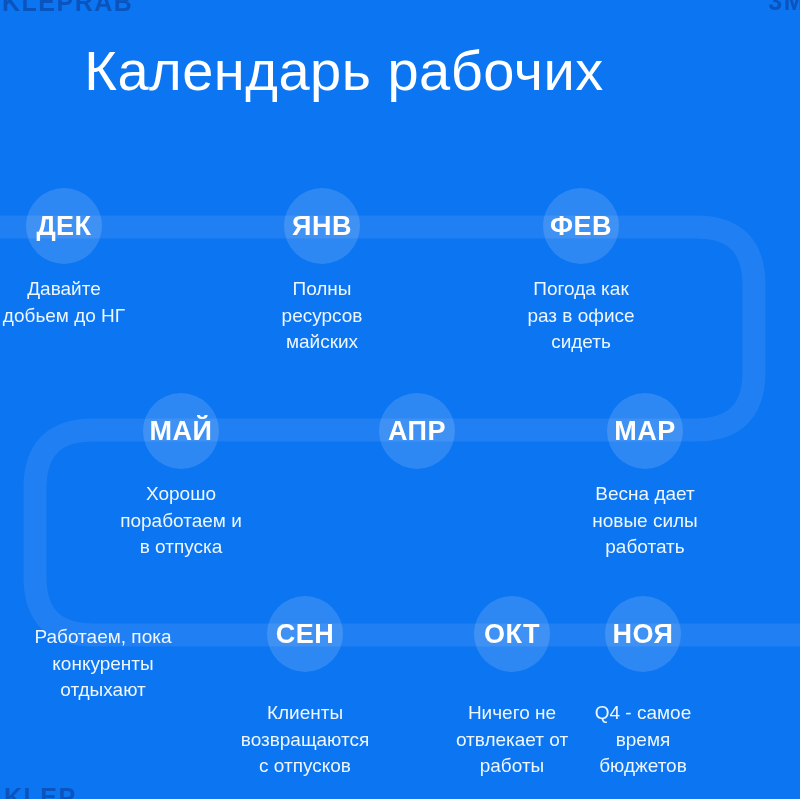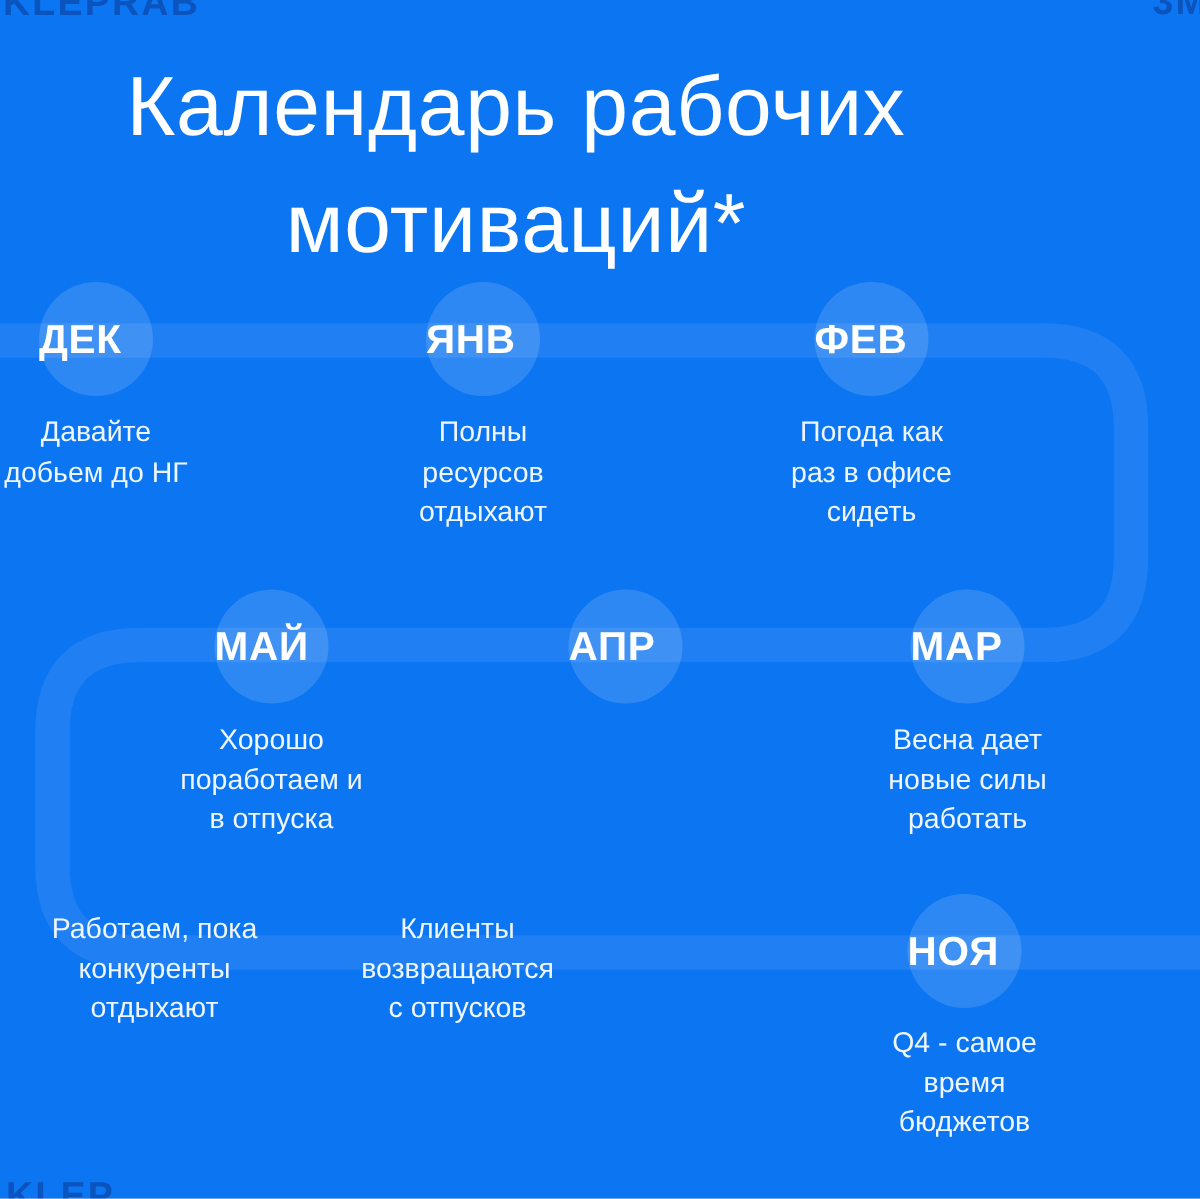--- a/index.html
+++ b/index.html
@@ -41,36 +41,36 @@
     position: absolute;
     width: 190px;
     transform: translateX(-50%);
     text-align: center;
   }
   .circle {
     width: 76px; height: 76px;
     margin: 0 auto;
     border-radius: 50%;
     background: var(--circle);
-    display: flex; align-items: center; 
+    display: flex; align-items: center; justify-content: center;
   }
   .month {
     color: var(--text);
     font-size: 27px;
     font-weight: 700;
     letter-spacing: 0.5px;
   }
   .caption {
     margin-top: 12px;
     color: var(--caption);
     font-size: 19px;
     line-height: 26.5px;
     white-space: pre-line;
   }
-  .item.r3 .caption { margin-top: 11px; }
+  .item.r3 .caption { margin-top: 28px; }
   .wm {
     position: absolute;
     color: var(--wm);
     opacity: 0.85;
     font-weight: 700;
     font-size: 25px;
     letter-spacing: 1.5px;
   }
   .wm.tl { left: 2px;  top: -12px; }
   .wm.tr { right: -6px; top: -13px; }
@@ -84,38 +84,37 @@
   <svg class="timeline-svg" viewBox="0 0 800 799" xmlns="http://www.w3.org/2000/svg">
     <path d="M -10 227 H 696 Q 754 227 754 285 V 372 Q 754 430 696 430 H 93 Q 35 430 35 488 V 577 Q 35 635 93 635 H 810" fill="none" stroke="var(--path)" stroke-width="23"></path>
   </svg>
 
   <div class="wm tl">KLEPRAB</div>
   <div class="wm tr">3M</div>
   <div class="wm bl">KLEP</div>
 
   <div class="title">
     <div>Календарь рабочих</div>
-    <div>мотиваций*</div>
   </div>
 
   <div class="item" style="left:64px; top:188px">
     <div class="circle">
       <span class="month">ДЕК</span>
     </div>
     <div class="caption">Давайте
 добьем до НГ</div>
   </div>
 
   <div class="item" style="left:322px; top:188px">
     <div class="circle">
       <span class="month">ЯНВ</span>
     </div>
     <div class="caption">Полны
 ресурсов
-отдыхают</div>
+майских</div>
   </div>
 
   <div class="item" style="left:181px; top:393px">
     <div class="circle">
       <span class="month">МАЙ</span>
     </div>
     <div class="caption">Хорошо
 поработаем и
 в отпуска</div>
   </div>
@@ -144,25 +143,36 @@
 работать</div>
   </div>
 
   <div class="item r3" style="left:103px; top:596px">
     <div class="caption">Работаем, пока
 конкуренты
 отдыхают</div>
   </div>
 
   <div class="item r3" style="left:305px; top:596px">
+    <div class="circle">
+      <span class="month">СЕН</span>
+    </div>
     <div class="caption">Клиенты
 возвращаются
 с отпусков</div>
   </div>
 
+  <div class="item r3" style="left:512px; top:596px">
+    <div class="circle">
+      <span class="month">ОКТ</span>
+    </div>
+    <div class="caption">Ничего не
+отвлекает от
+работы</div>
+  </div>
 
   <div class="item r3" style="left:643px; top:596px">
     <div class="circle">
       <span class="month">НОЯ</span>
     </div>
     <div class="caption">Q4 - самое
 время
 бюджетов</div>
   </div>
 

